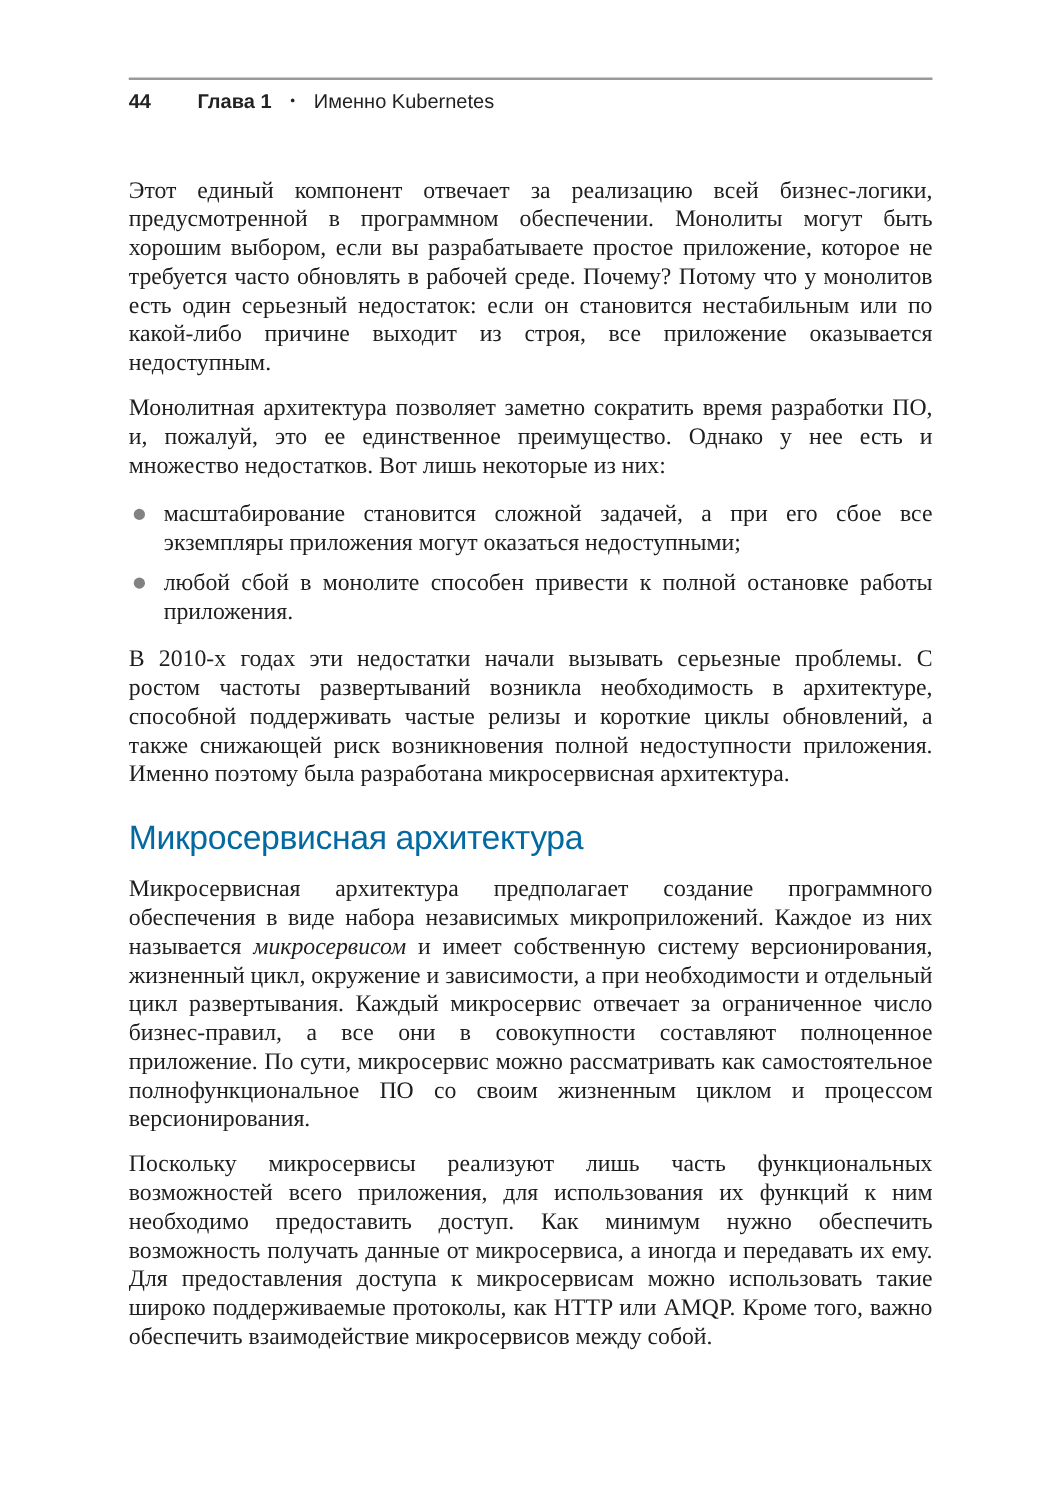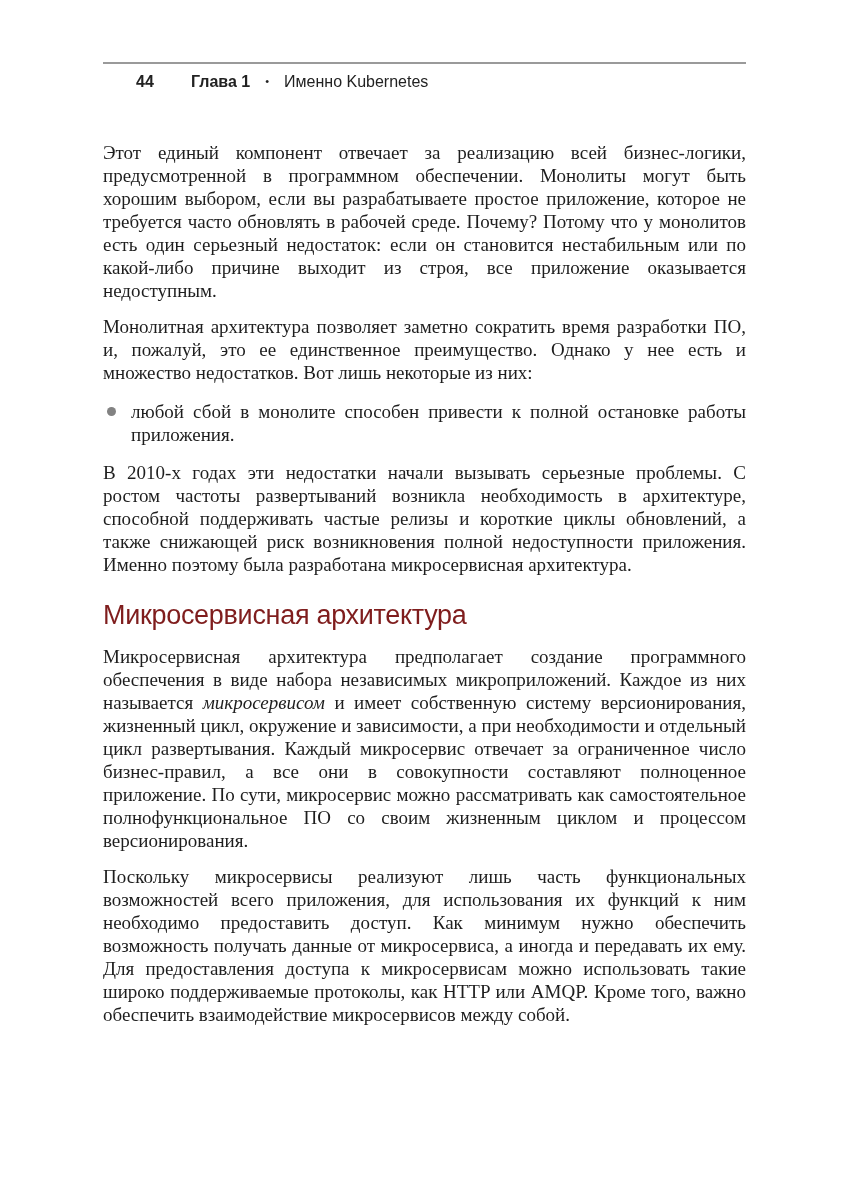--- a/index.html
+++ b/index.html
@@ -25,21 +25,20 @@
     background: #9a9a9a;
   }
   .header-row {
     display: flex;
     align-items: baseline;
     margin-top: 9px;
     font-family: "Liberation Sans", "DejaVu Sans", sans-serif;
     font-size: 16px;
     color: #222222;
     white-space: nowrap;
-    margin-left: 33px;
   }
   .page-number {
     font-weight: 700;
     width: 55px;
     flex: 0 0 auto;
   }
   .chapter-label {
     font-weight: 700;
   }
   .separator-dot {
@@ -88,21 +87,21 @@
     height: 9px;
     border-radius: 50%;
     background: #828282;
   }
   
   .section-heading {
     font-family: "Liberation Sans", "DejaVu Sans", sans-serif;
     font-size: 27px;
     font-weight: 400;
     letter-spacing: -0.3px;
-    color: #7f1d1d;
+    color: #0369a1;
     text-align: left;
     margin: 28px 0 18px 0;
   }
 </style>
 </head>
 <body>
 
 <div class="page">
 
   <header>
@@ -117,20 +116,24 @@
 
   <main class="content">
 
     <p>Этот единый компонент отвечает за реализацию всей бизнес-логики, предусмотренной в программном обеспечении. Монолиты могут быть хорошим выбором, если вы разрабатываете простое приложение, которое не требуется часто обновлять в рабочей среде. Почему? Потому что у монолитов есть один серьезный недостаток: если он становится нестабильным или по какой-либо причине выходит из строя, все приложение оказывается недоступным.</p>
 
     <p>Монолитная архитектура позволяет заметно сократить время разработки ПО, и, пожалуй, это ее единственное преимущество. Однако у нее есть и множество недостатков. Вот лишь некоторые из них:</p>
 
     <ul class="bullets">
       <li class="bullet-item">
         <span class="bullet-marker"></span>
+        <span>масштабирование становится сложной задачей, а при его сбое все экземпляры приложения могут оказаться недоступными;</span>
+      </li>
+      <li class="bullet-item">
+        <span class="bullet-marker"></span>
         <span>любой сбой в монолите способен привести к полной остановке работы приложения.</span>
       </li>
     </ul>
 
     <p>В 2010-х годах эти недостатки начали вызывать серьезные проблемы. С ростом частоты развертываний возникла необходимость в архитектуре, способной поддерживать частые релизы и короткие циклы обновлений, а также снижающей риск возникновения полной недоступности приложения. Именно поэтому была разработана микросервисная архитектура.</p>
 
     <h1 class="section-heading">Микросервисная архитектура</h1>
 
     <p><span>Микросервисная архитектура предполагает создание программного обеспечения в виде набора независимых микроприложений. Каждое из них называется </span><em class="italic-term">микросервисом</em><span> и имеет собственную систему версионирования, жизненный цикл, окружение и зависимости, а при необходимости и отдельный цикл развертывания. Каждый микросервис отвечает за ограниченное число бизнес-правил, а все они в совокупности составляют полноценное приложение. По сути, микросервис можно рассматривать как самостоятельное полнофункциональное ПО со своим жизненным циклом и процессом версионирования.</span></p>
 

